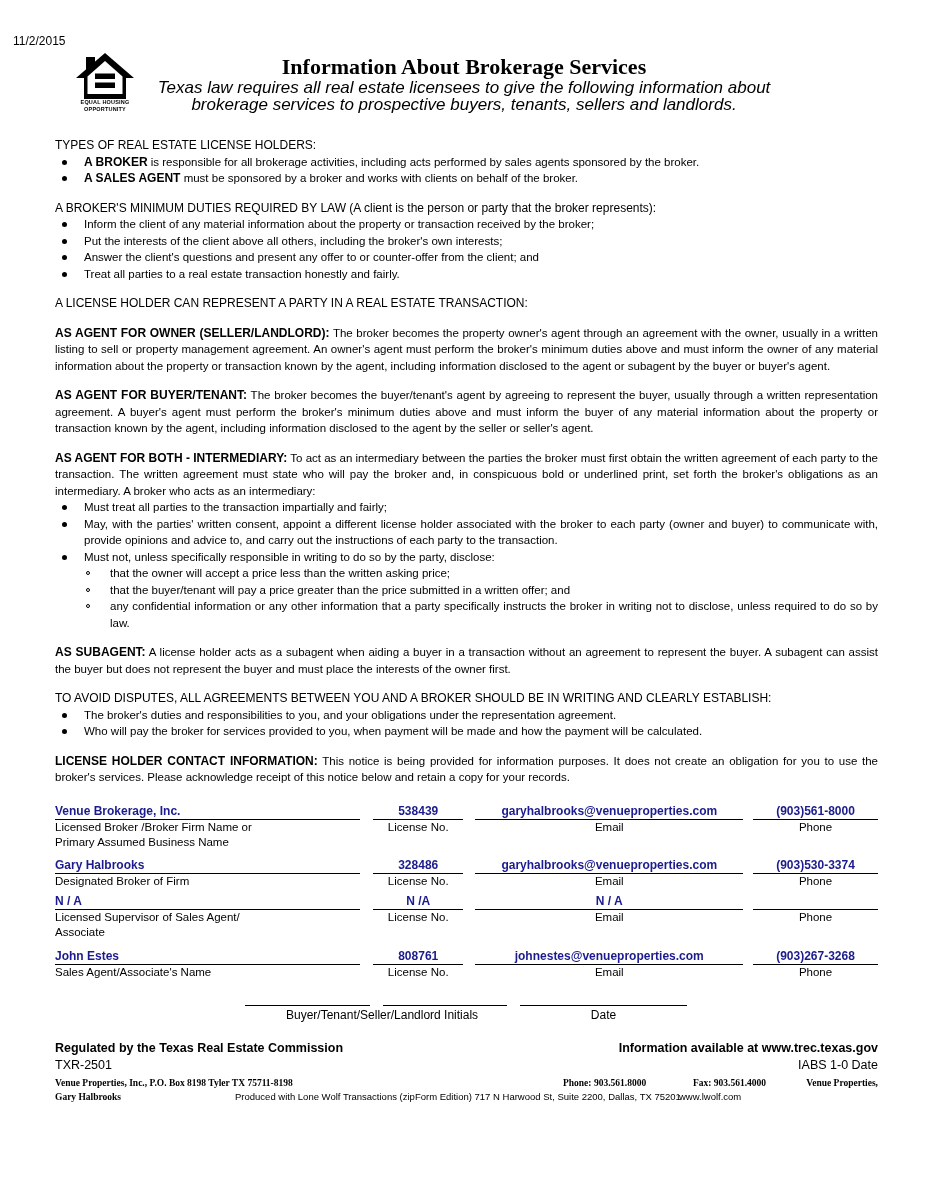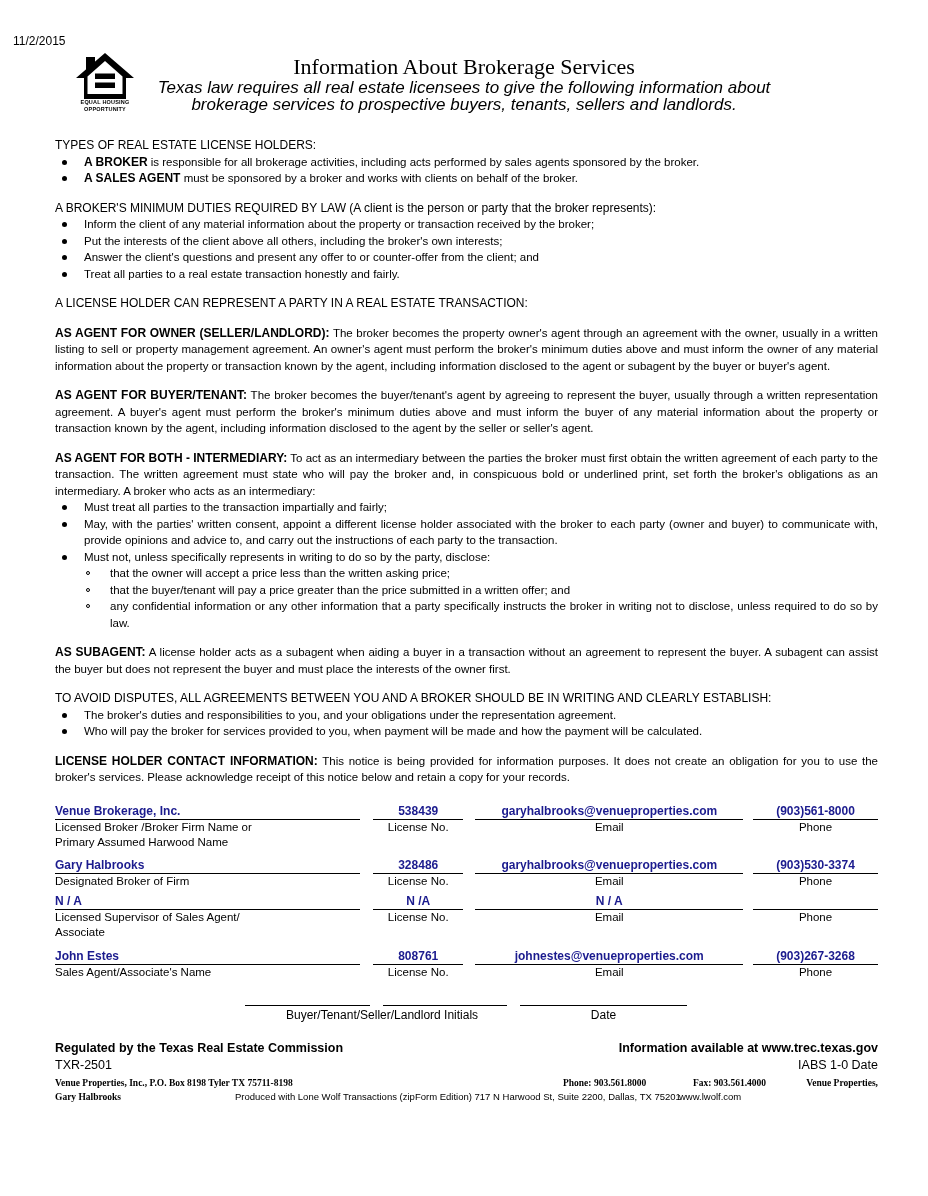--- a/index.html
+++ b/index.html
@@ -7,21 +7,21 @@
   html,body { margin:0; padding:0; }
   body {
     width: 928px; height: 1196px; background: #ffffff; overflow: hidden;
     font-family: "Liberation Sans", sans-serif; font-size: 11.5px; line-height: 16.5px; color: #000;
   }
   .date-row { text-align: left; padding: 33px 50px 0 13px; font-size: 12px; line-height: 16px; }
   .header { position: relative; margin-top: 4px; }
   .eho { position: absolute; left: 72px; top: 0; width: 66px; text-align: center; }
   .eho svg { display: block; margin: 0 auto; }
   .eho-text { font-size: 5.5px; line-height: 6.5px; letter-spacing: .2px; font-weight: bold; }
-  .title { text-align: center; font-family: "Liberation Serif", serif; font-weight: normal; font-size: 22px; line-height: 27px; }
+  .title { text-align: center; font-family: "Liberation Serif", serif; font-weight: bold; font-size: 22px; line-height: 27px; }
   .subtitle { text-align: center; font-style: italic; font-size: 17px; line-height: 16.5px; }
   .content { padding: 0 50px 0 55px; }
   .sec { margin-top: 13px; }
   .sec.first { margin-top: 24px; }
   .hd { font-weight: normal; font-size: 12px; }
   .lead { font-weight: bold; font-size: 12px; }
   .para { text-align: justify; }
   .bullet { position: relative; padding-left: 29px; text-align: justify; }
   .bullet .dot { position: absolute; left: 7px; top: 6px; width: 5px; height: 5px; border-radius: 50%; background: #000; }
   .sub { position: relative; padding-left: 55px; text-align: justify; }
@@ -108,21 +108,21 @@
   <div class="sec para">
     <b class="lead">AS AGENT FOR BUYER/TENANT:</b><span> The broker becomes the buyer/tenant's agent by agreeing to represent the buyer, usually through a written representation agreement. A buyer's agent must perform the broker's minimum duties above and must inform the buyer of any material information about the property or transaction known by the agent, including information disclosed to the agent by the seller or seller's agent.</span>
   </div>
 
   <div class="sec">
     <div class="para">
       <b class="lead">AS AGENT FOR BOTH - INTERMEDIARY:</b><span> To act as an intermediary between the parties the broker must first obtain the written agreement of each party to the transaction. The written agreement must state who will pay the broker and, in conspicuous bold or underlined print, set forth the broker's obligations as an intermediary. A broker who acts as an intermediary:</span>
     </div>
     <div class="bullet"><span class="dot"></span><span>Must treat all parties to the transaction impartially and fairly;</span></div>
     <div class="bullet"><span class="dot"></span><span>May, with the parties' written consent, appoint a different license holder associated with the broker to each party (owner and buyer) to communicate with, provide opinions and advice to, and carry out the instructions of each party to the transaction.</span></div>
-    <div class="bullet"><span class="dot"></span><span>Must not, unless specifically represents in writing to do so by the party, disclose:</span></div>
+    <div class="bullet"><span class="dot"></span><span>Must not, unless specifically responsible in writing to do so by the party, disclose:</span></div>
     <div class="sub"><span class="ring"></span><span>that the owner will accept a price less than the written asking price;</span></div>
     <div class="sub"><span class="ring"></span><span>that the buyer/tenant will pay a price greater than the price submitted in a written offer; and</span></div>
     <div class="sub"><span class="ring"></span><span>any confidential information or any other information that a party specifically instructs the broker in writing not to disclose, unless required to do so by law.</span></div>
   </div>
 
   <div class="sec para">
     <b class="lead">AS SUBAGENT:</b><span> A license holder acts as a subagent when aiding a buyer in a transaction without an agreement to represent the buyer. A subagent can assist the buyer but does not represent the buyer and must place the interests of the owner first.</span>
   </div>
 
   <div class="sec">
@@ -132,21 +132,21 @@
   </div>
 
   <div class="sec para">
     <b class="lead">LICENSE HOLDER CONTACT INFORMATION:</b><span> This notice is being provided for information purposes. It does not create an obligation for you to use the broker's services. Please acknowledge receipt of this notice below and retain a copy for your records.</span>
   </div>
 
   <div class="crow mt18">
     <div class="c1">
       <div class="val">Venue Brokerage, Inc.</div>
       <div class="lbl">Licensed Broker /Broker Firm Name or</div>
-      <div class="lbl">Primary Assumed Harwood Name</div>
+      <div class="lbl">Primary Assumed Business Name</div>
     </div>
     <div class="c2">
       <div class="val">538439</div>
       <div class="lbl">License No.</div>
     </div>
     <div class="c3">
       <div class="val">garyhalbrooks@venueproperties.com</div>
       <div class="lbl">Email</div>
     </div>
     <div class="c4">

